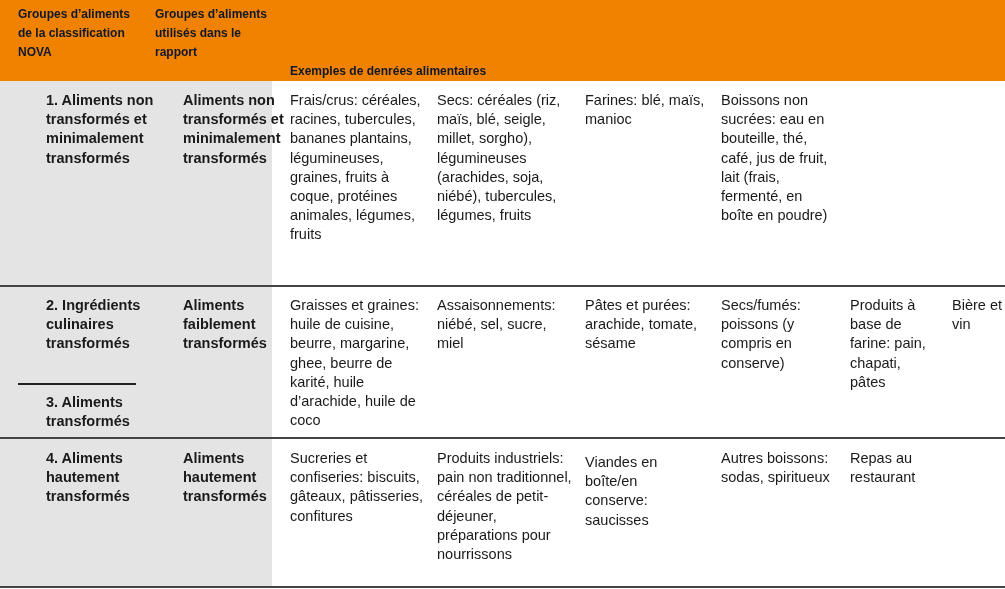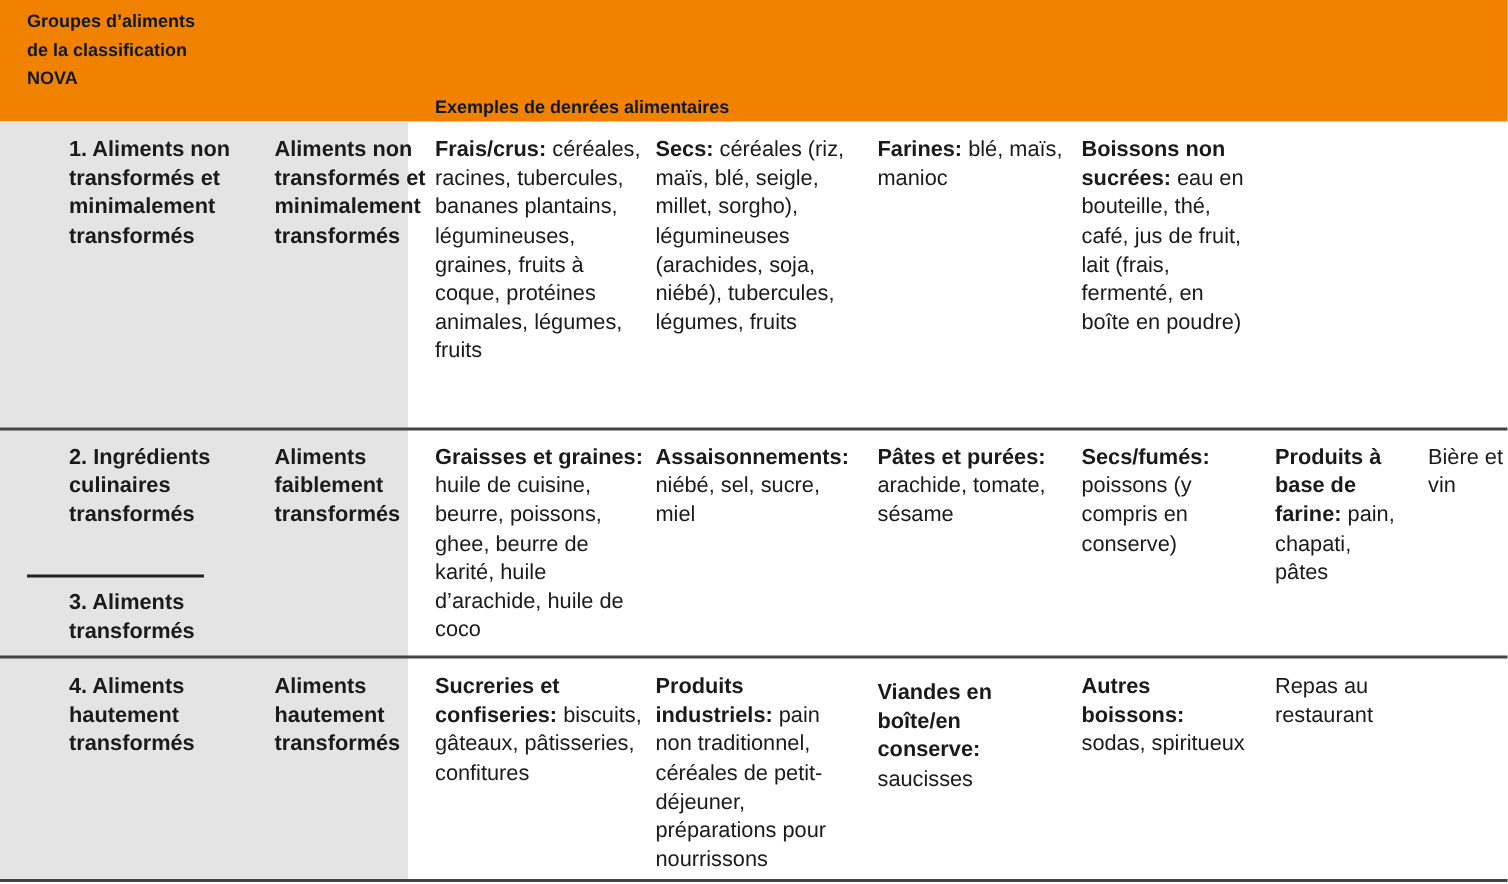--- a/index.html
+++ b/index.html
@@ -4,47 +4,48 @@
   <style>
     html, body { margin:0; padding:0; background:#ffffff; }
     body { width:1005px; height:589px; position:relative; overflow:hidden;
            font-family:"Liberation Sans", sans-serif; color:#1a1a1a; }
     .header { position:absolute; left:0; top:0; width:1005px; height:81px; background:#f08200; }
     .hcell { position:absolute; color:#0f172a; font-weight:bold; font-size:12px; line-height:19px; }
     .graybg { position:absolute; left:0; top:81px; width:272px; height:506px; background:#e4e4e4; }
     .rule { position:absolute; left:0; width:1005px; height:2px; background:#444; }
     .subrule { position:absolute; left:18px; width:118px; height:1.5px; background:#222; top:383px; }
     .cell { position:absolute; font-size:14.5px; line-height:19.2px; }
-    .cell .b { font-weight:bold;margin-top:10px; }
+    .cell .b { font-weight:normal;margin-top:10px; }
     .grp { font-weight:bold;margin-left:28px; }
   </style>
 </head>
 <body>
 
 <div class="header">
   <div class="hcell" style="left:18px;top:5px;width:122px;">Groupes d’aliments de la classification NOVA</div>
+  <div class="hcell" style="left:155px;top:5px;width:120px;">Groupes d’aliments utilisés dans le rapport</div>
   <div class="hcell" style="left:290px;top:62px;width:400px;">Exemples de denrées alimentaires</div>
 </div>
 
 <div class="graybg"></div>
 
 <div class="cell grp" style="left:18px;top:91px;width:122px;">1. Aliments non transformés et minimalement transformés</div>
 <div class="cell grp" style="left:155px;top:91px;width:115px;">Aliments non transformés et minimalement transformés</div>
 <div class="cell" style="left:290px;top:91px;width:140px;"><span class="b">Frais/crus:</span><span> céréales, racines, tubercules, bananes plantains, légumineuses, graines, fruits à coque, protéines animales, légumes, fruits</span></div>
 <div class="cell" style="left:437px;top:91px;width:135px;"><span class="b">Secs:</span><span> céréales (riz, maïs, blé, seigle, millet, sorgho), légumineuses (arachides, soja, niébé), tubercules, légumes, fruits</span></div>
 <div class="cell" style="left:585px;top:91px;width:125px;"><span class="b">Farines:</span><span> blé, maïs, manioc</span></div>
 <div class="cell" style="left:721px;top:91px;width:110px;"><span class="b">Boissons non sucrées:</span><span> eau en bouteille, thé, café, jus de fruit, lait (frais, fermenté, en boîte en poudre)</span></div>
 
 <div class="rule" style="top:285px;"></div>
 
 <div class="cell grp" style="left:18px;top:296px;width:122px;">2. Ingrédients culinaires transformés</div>
 <div class="subrule"></div>
 <div class="cell grp" style="left:18px;top:393px;width:122px;">3. Aliments transformés</div>
 <div class="cell grp" style="left:155px;top:296px;width:115px;">Aliments faiblement transformés</div>
-<div class="cell" style="left:290px;top:296px;width:140px;"><span class="b">Graisses et graines:</span><span> huile de cuisine, beurre, poissons, ghee, beurre de karité, huile d’arachide, huile de coco</span></div>
+<div class="cell" style="left:290px;top:296px;width:140px;"><span class="b">Graisses et graines:</span><span> huile de cuisine, beurre, margarine, ghee, beurre de karité, huile d’arachide, huile de coco</span></div>
 <div class="cell" style="left:437px;top:296px;width:140px;"><span class="b">Assaisonnements:</span><span> niébé, sel, sucre, miel</span></div>
 <div class="cell" style="left:585px;top:296px;width:125px;"><span class="b">Pâtes et purées:</span><span> arachide, tomate, sésame</span></div>
 <div class="cell" style="left:721px;top:296px;width:110px;"><span class="b">Secs/fumés:</span><span> poissons (y compris en conserve)</span></div>
 <div class="cell" style="left:850px;top:296px;width:85px;"><span class="b">Produits à base de farine:</span><span> pain, chapati, pâtes</span></div>
 <div class="cell" style="left:952px;top:296px;width:50px;">Bière et vin</div>
 
 <div class="rule" style="top:437px;"></div>
 
 <div class="cell grp" style="left:18px;top:449px;width:122px;">4. Aliments hautement transformés</div>
 <div class="cell grp" style="left:155px;top:449px;width:115px;">Aliments hautement transformés</div>

